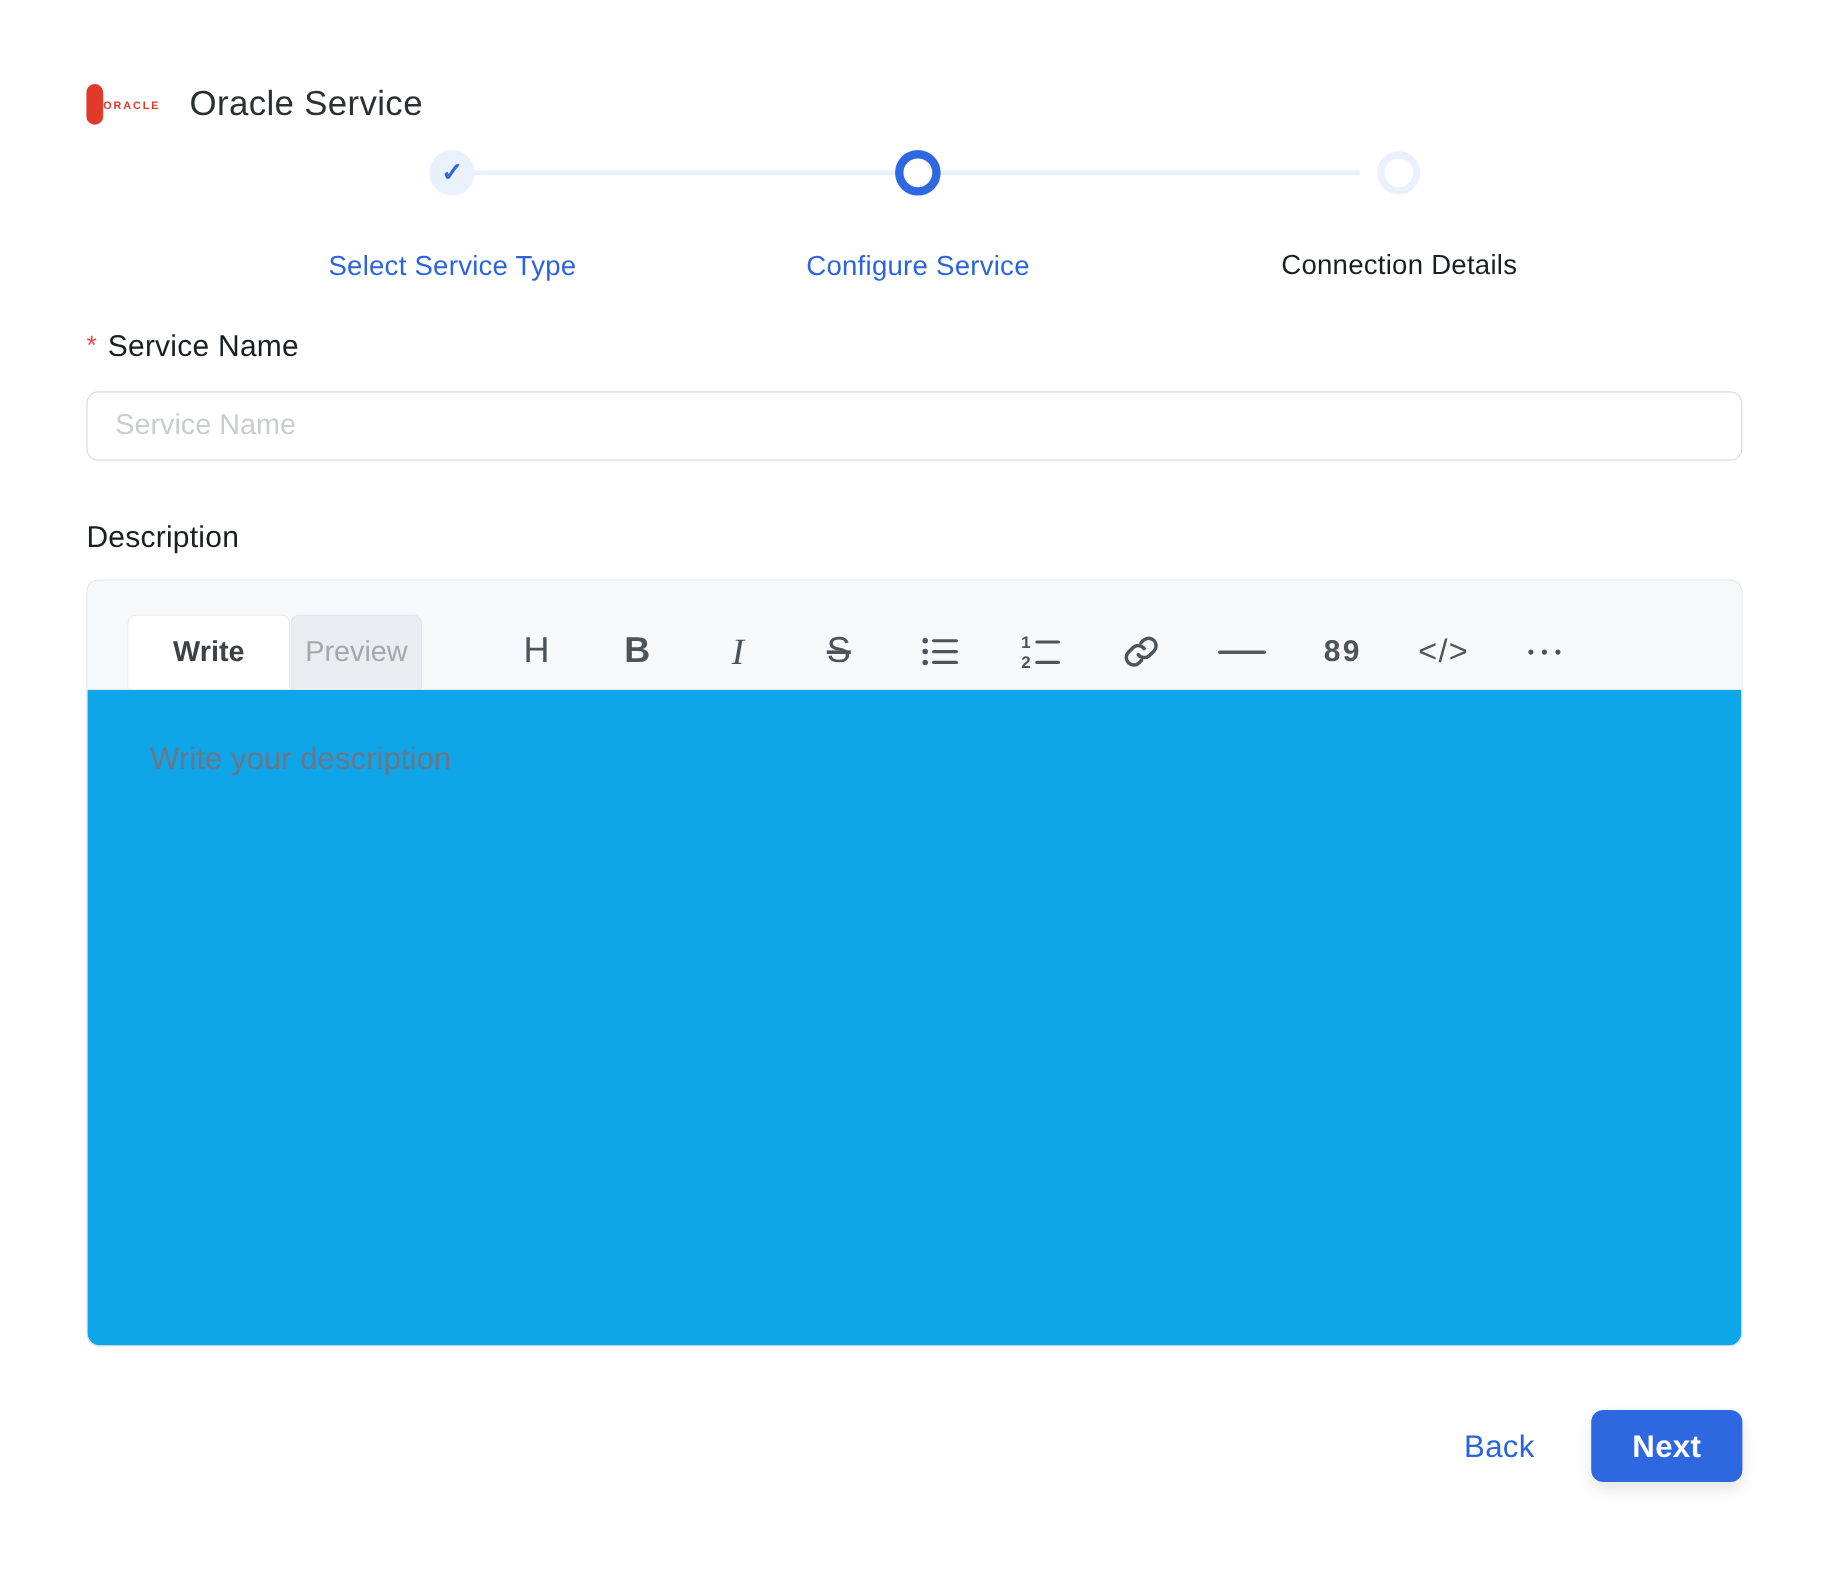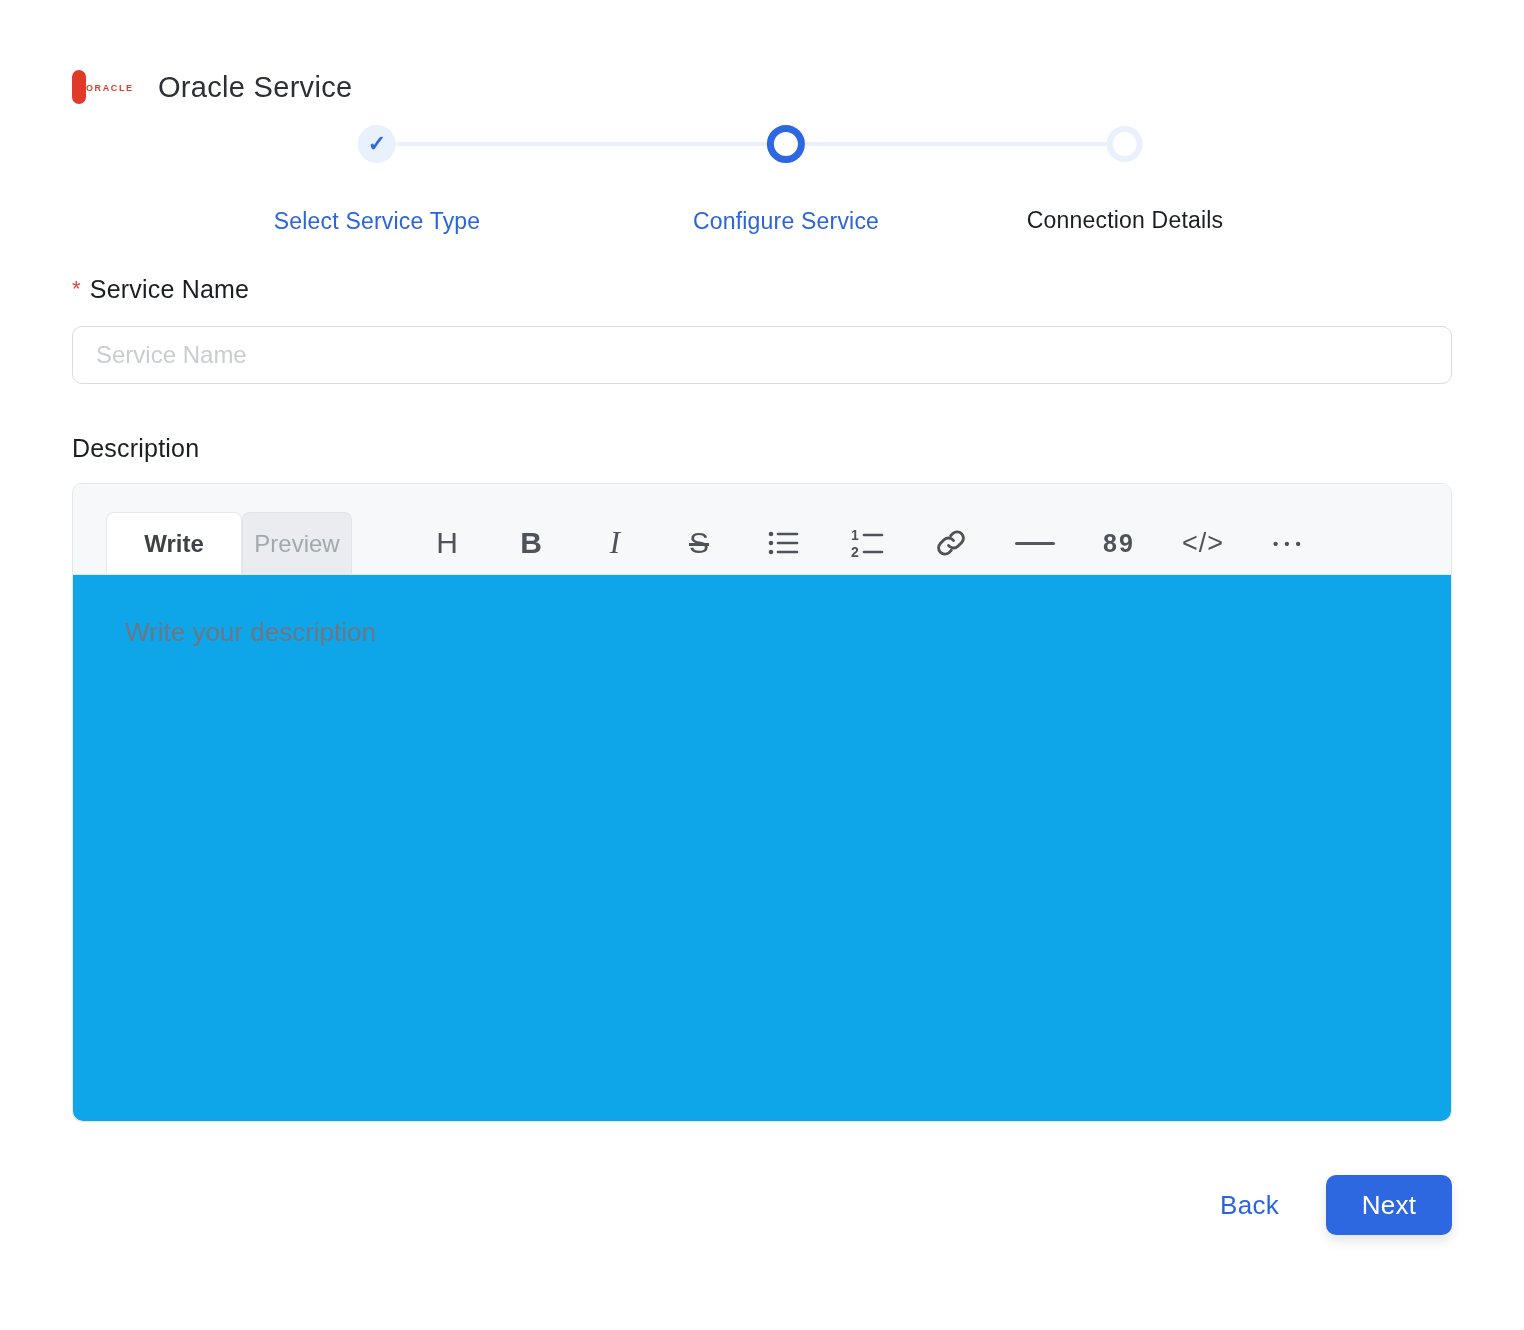--- a/index.html
+++ b/index.html
@@ -12,21 +12,21 @@
   .app-header { display: flex; align-items: center; gap: 34px; margin-top: 70px; }
   .oracle-logo { display: flex; align-items: center; width: 52px; }
   .oracle-ring { width: 48px; height: 34px; border: 7px solid #e03a2a; border-radius: 15px; }
   .oracle-word { font-size: 9px; font-weight: 700; color: #e03a2a; letter-spacing: 1.6px; margin-top: 1px; }
   .app-title { font-size: 29px; font-weight: 500; color: #2c3034; letter-spacing: 0.3px; }
 
   
   .stepper { position: relative; height: 100px; margin-top: 21px; }
   .stepper-line { position: absolute; left: 305px; width: 756px; top: 17px; height: 4px; background: #e8f1fc; }
   .step { position: absolute; top: 0; transform: translateX(-50%); display: flex; flex-direction: column; align-items: center; cursor: pointer; }
-  .step-1 { left: 305px; } .step-2 { left: 714px; } .step-3 { left: 1053px; }
+  .step-1 { left: 305px; } .step-2 { left: 693px; } .step-3 { left: 1094px; }
   .step-circle { width: 38px; height: 38px; border-radius: 50%; display: flex; align-items: center; justify-content: center; background: #fff; }
   .step-circle.completed { background: #e8f1fc; }
   .step-circle.completed .check { color: #2d68e0; font-size: 22px; font-weight: 700; line-height: 1; }
   .step-circle.active { border: 7px solid #2d68e0; }
   .step-circle.upcoming { width: 36px; height: 36px; margin-top: 1px; border: 6px solid #e8f1fc; }
   .step-label { margin-top: 45px; font-size: 23px; white-space: nowrap; letter-spacing: 0.2px; }
   .step-label.done, .step-label.current { color: #2c64dd; }
   .step-label.todo { color: #1c1f22; }
 
   
@@ -63,21 +63,21 @@
 
   .editor-body { background: #0ea5e9; border-radius: 0 0 10px 10px; height: 546px; }
   .editor-textarea { width: 100%; height: 100%; border: none; outline: none; resize: none; background: transparent;
     padding: 42px 52px; font-size: 26px; color: #3a414d; font-family: "Liberation Sans", sans-serif; }
   .editor-textarea::placeholder { color: #6f7683; }
 
   
   .footer { display: flex; justify-content: flex-end; align-items: center; gap: 47px; margin-top: 53px; }
   .back-link { font-size: 26px; color: #2c64dd; font-weight: 500; background: none; border: none; cursor: pointer;
     font-family: "Liberation Sans", sans-serif; letter-spacing: 0.3px; }
-  .next-btn { width: 126px; height: 60px; background: #2d68e0; color: #ffffff; font-size: 26px; font-weight: 400;
+  .next-btn { width: 126px; height: 60px; background: #2d68e0; color: #ffffff; font-size: 26px; font-weight: 700;
     border: none; border-radius: 10px; cursor: pointer; box-shadow: 0 6px 12px rgba(0,0,0,0.10);
     font-family: "Liberation Sans", sans-serif; letter-spacing: 0.3px; }
 </style>
 </head>
 <body>
 
 <div class="page">
   <div class="content">
 
     <div class="app-header">

